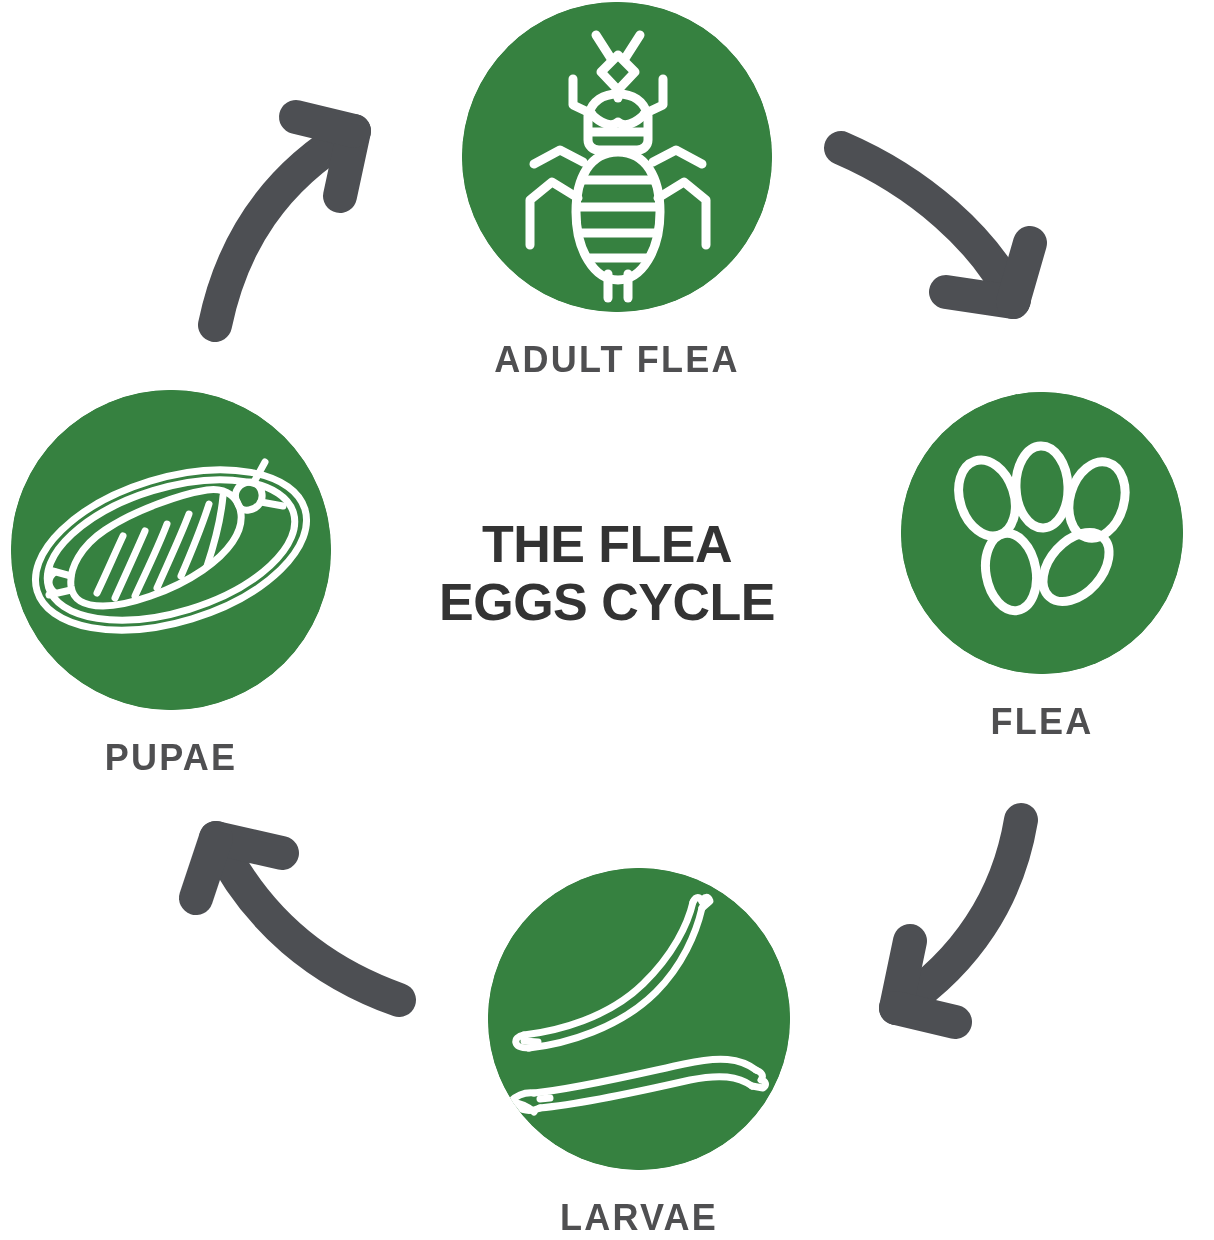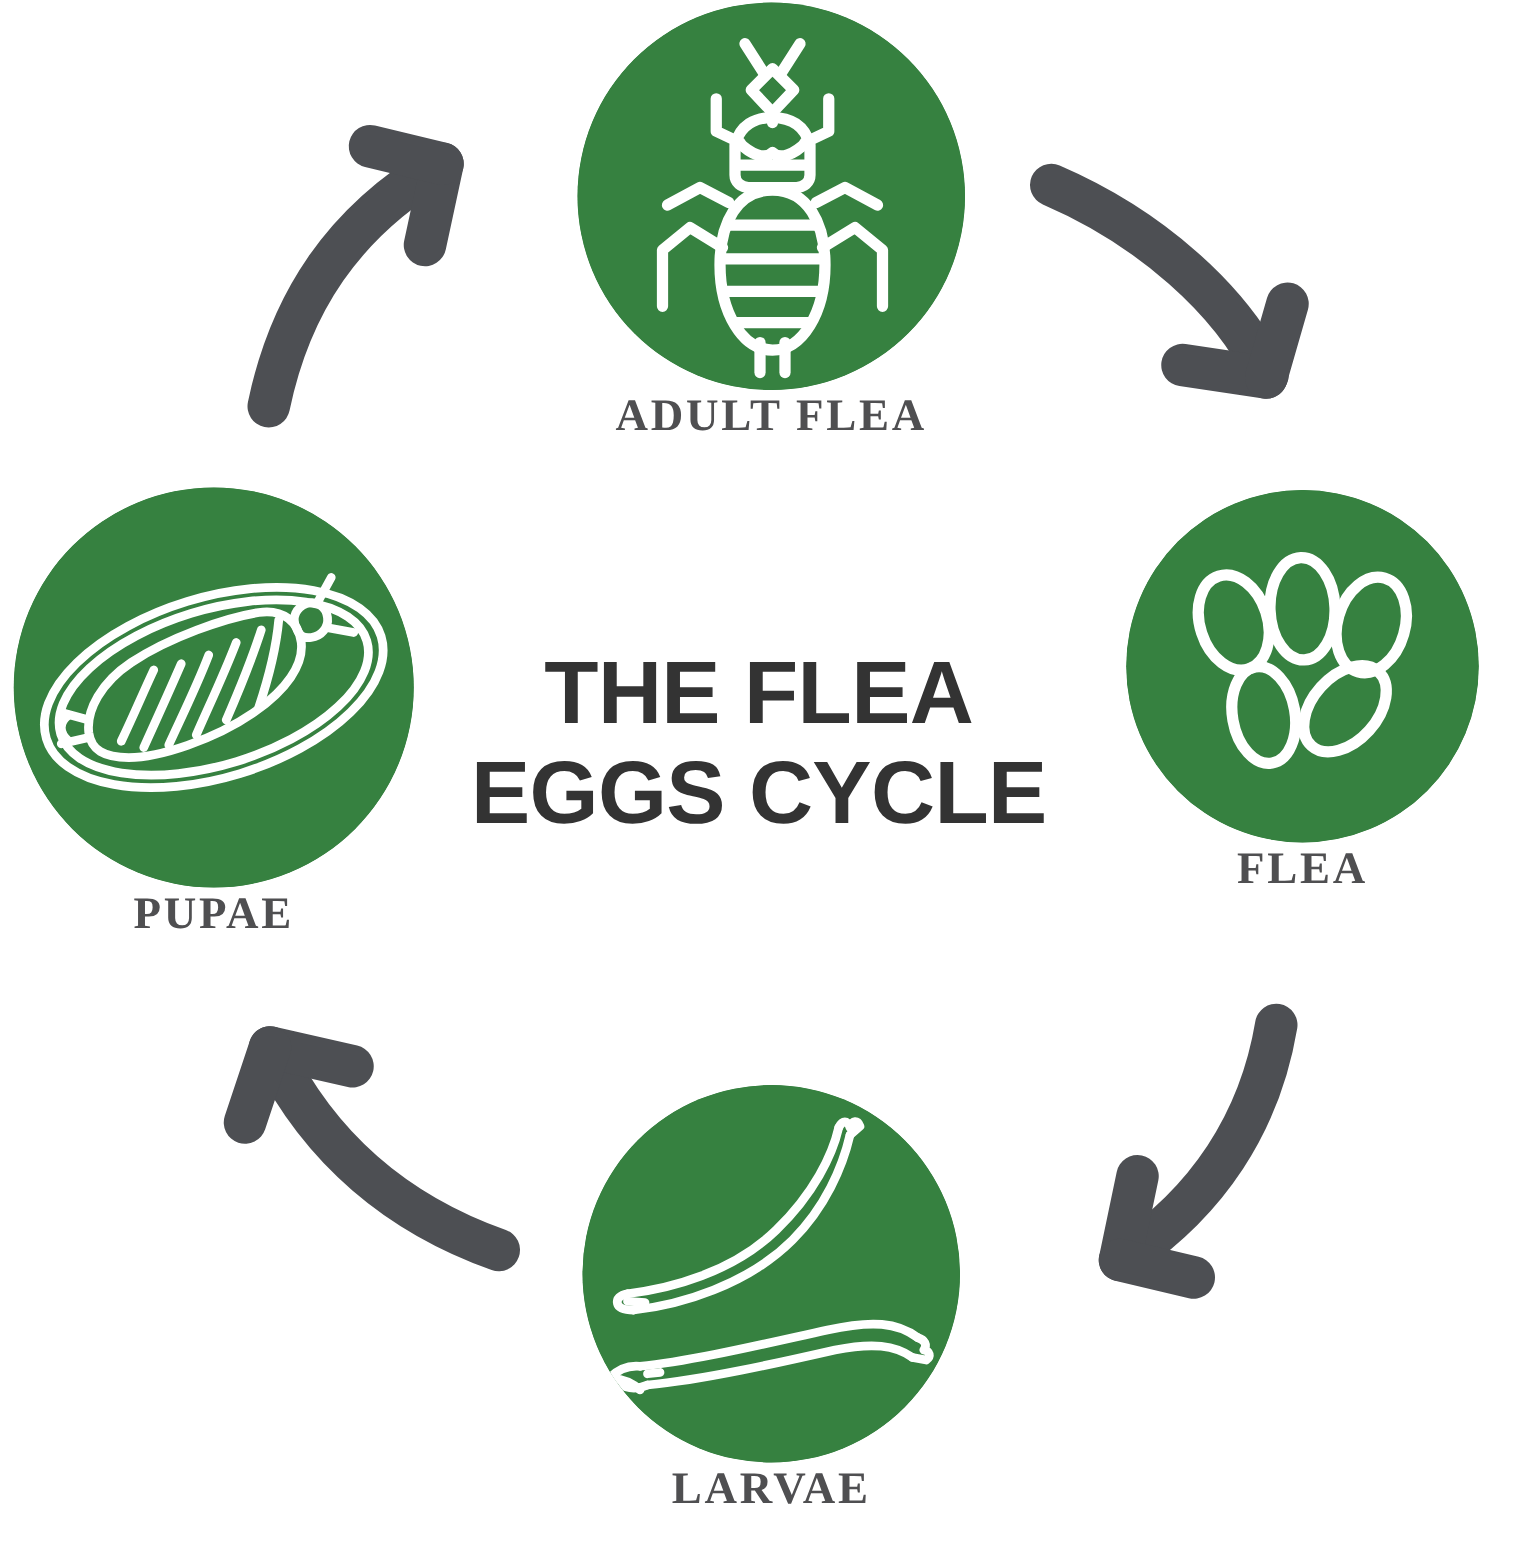--- a/index.html
+++ b/index.html
@@ -24,52 +24,51 @@
     display: flex;
     flex-direction: column;
     align-items: center;
   }
   .stage-circle {
     border-radius: 50%;
     background: #368140;
     display: block;
   }
   .stage-label {
-    margin-top: 2px;
+    margin-top: 30px;
     color: #4f4f51;
     font-weight: bold;
     font-size: 36px;
     letter-spacing: 2.2px;
     white-space: nowrap;
     text-align: center;
     line-height: 1;
-    font-family: Liberation Serif, serif;
   }
 
   
   #node-adult   { left: 447px; top: 2px;   width: 340px; }
   #node-eggs    { left: 897px; top: 392px; width: 290px; }
-  #node-larvae  { left: 457px; top: 868px; width: 320px; }
+  #node-larvae  { left: 479px; top: 868px; width: 320px; }
   #node-pupae   { left: 6px;   top: 390px; width: 330px; }
 
   #node-adult .stage-circle  { width: 310px; height: 310px; }
   #node-eggs .stage-circle   { width: 282px; height: 282px; }
   #node-larvae .stage-circle { width: 302px; height: 302px; }
   #node-pupae .stage-circle  { width: 320px; height: 320px; }
 
   
   #center-title {
     position: absolute;
     left: 0;
     top: 515px;
     width: 1214px;
     text-align: center;
     color: #333333;
     font-weight: bold;
-    font-size: 71px;
+    font-size: 52px;
     line-height: 1.12;
     letter-spacing: -0.5px;
   }
   #center-title .title-line { display: block; }
 
   
   .arrow-layer {
     position: absolute;
     left: 0;
     top: 0;

